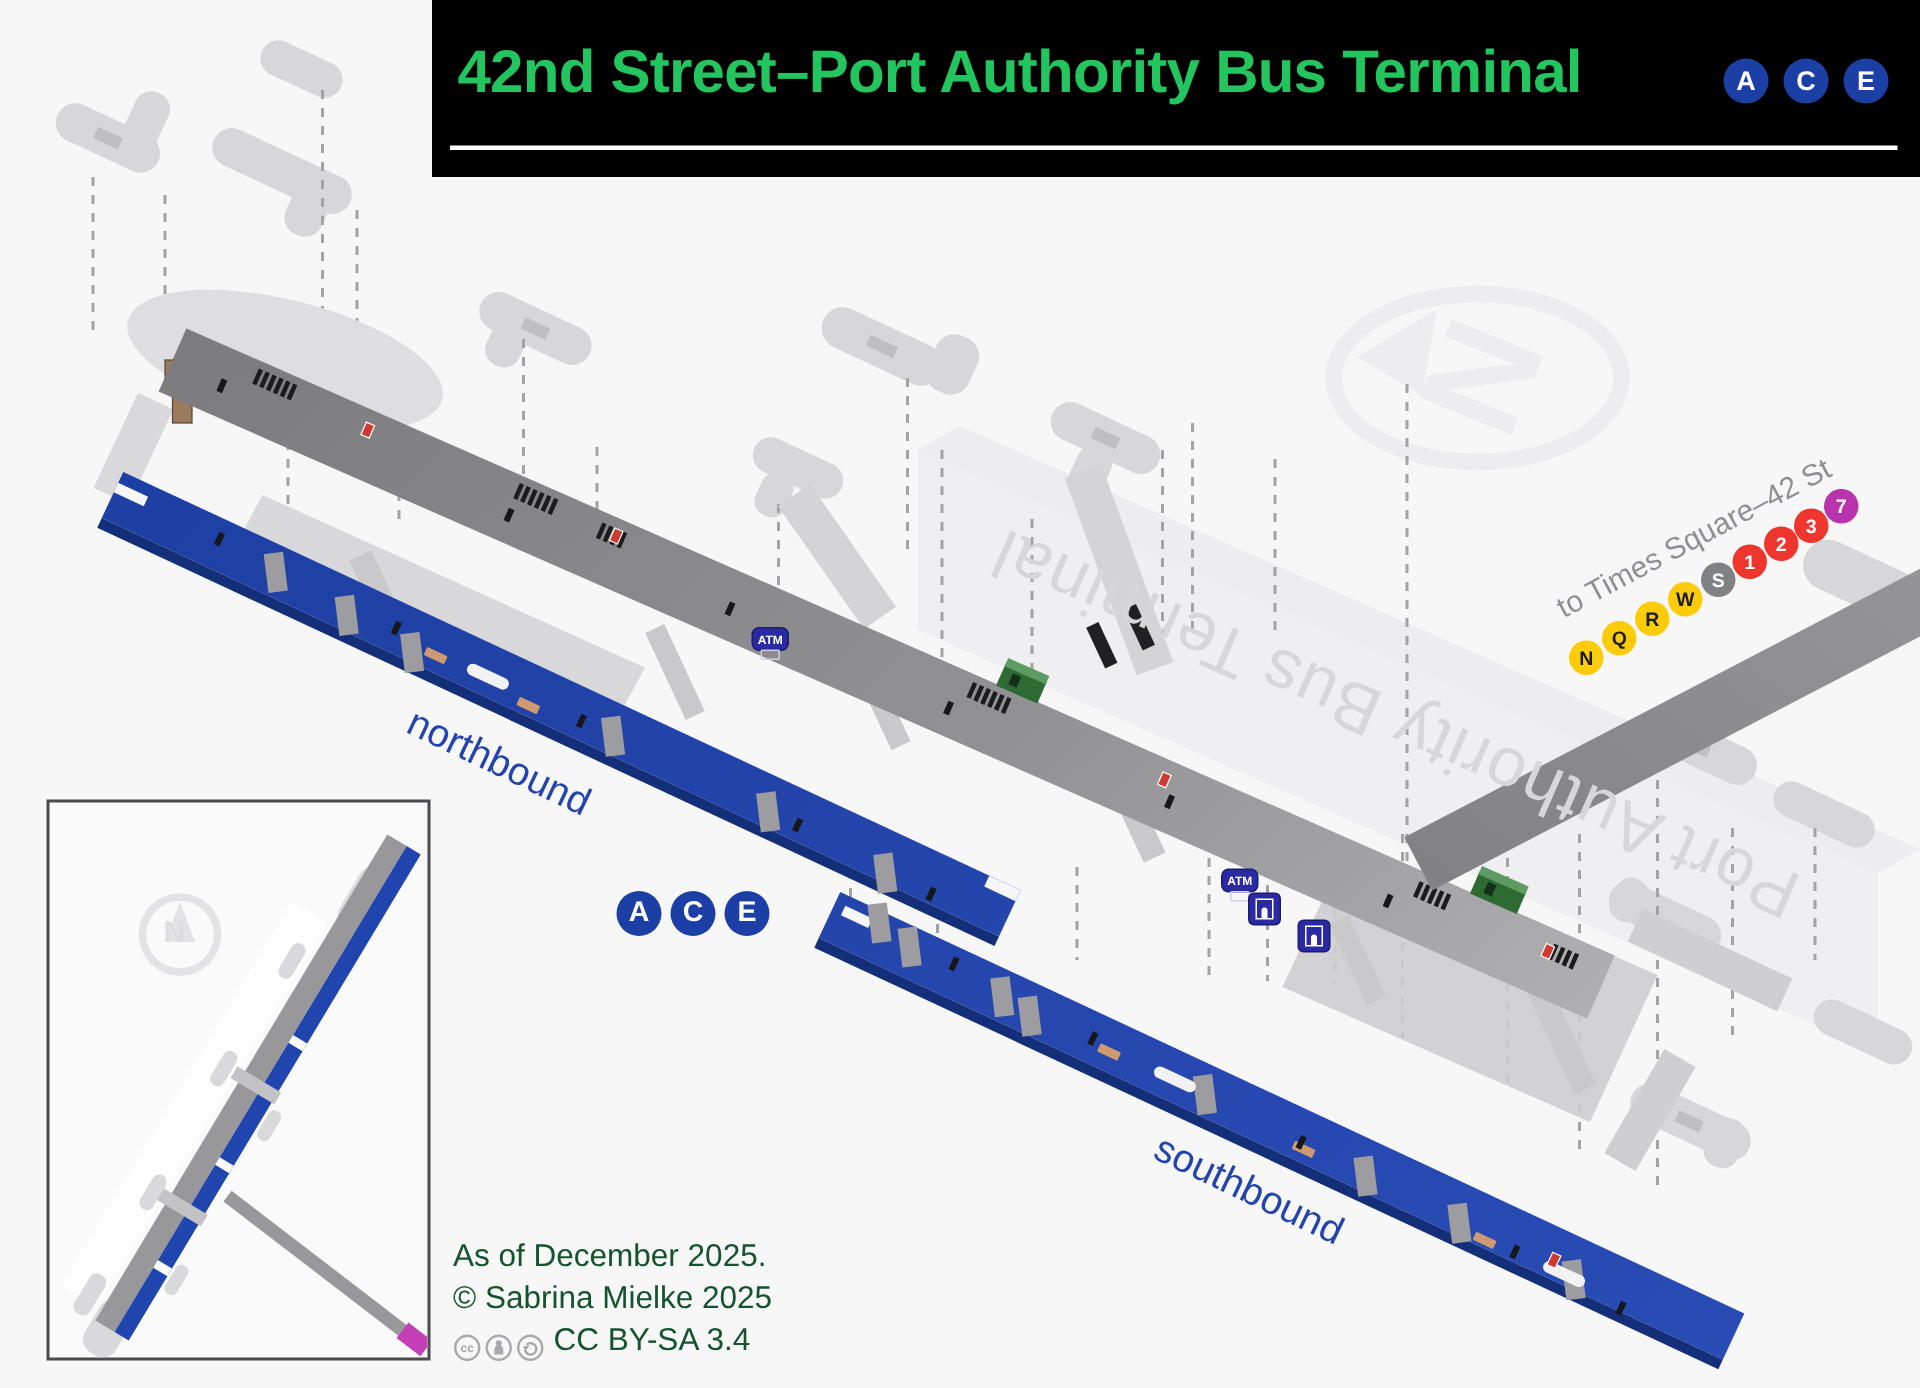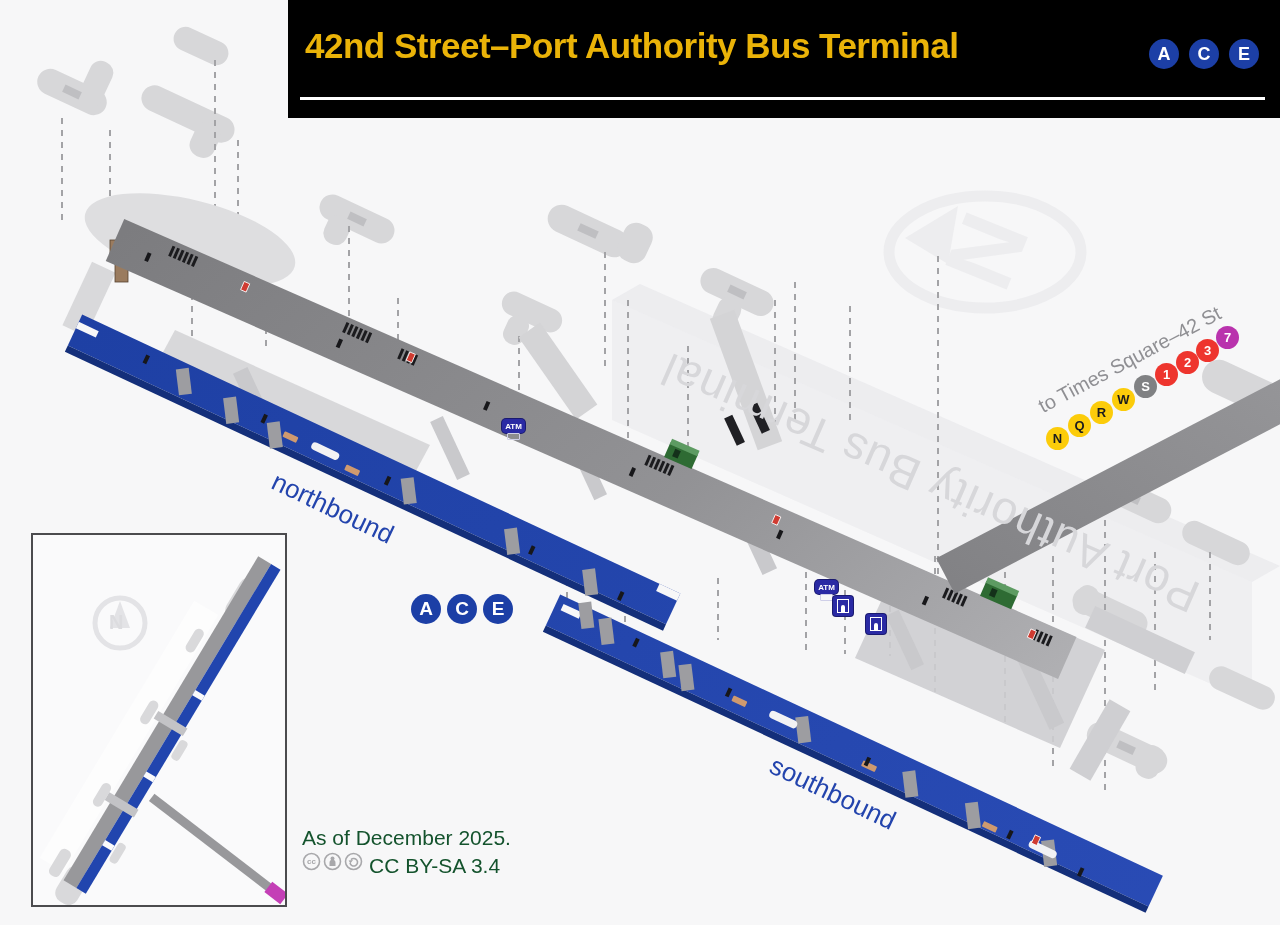--- a/index.html
+++ b/index.html
@@ -1,21 +1,21 @@
 <!DOCTYPE html>
 <html><head>
 <meta charset="utf-8">
 <style>
   html,body{margin:0;padding:0;}
   body{width:1280px;height:925px;background:#f7f7f8;overflow:hidden;position:relative;
        font-family:"Liberation Sans",sans-serif;}
   .abs{position:absolute;}
   
   .header{position:absolute;left:288px;top:0;width:992px;height:118px;background:#000;}
-  .header-title{position:absolute;left:17px;top:26px;color:#eab308;font-size:35px;font-weight:bold;
+  .header-title{position:absolute;left:17px;top:26px;color:#22c55e;font-size:40px;font-weight:bold;
     letter-spacing:-0.5px;white-space:nowrap;}
   .header-rule{position:absolute;left:12px;right:15px;top:97px;height:3px;background:#fff;}
   .header-bullets{position:absolute;left:861px;top:39px;display:flex;gap:10px;}
   .bullet{border-radius:50%;display:flex;align-items:center;justify-content:center;
     font-weight:bold;color:#fff;background:#1c3fa6;}
   .bullet.hdr{width:30px;height:30px;font-size:18px;}
   .bullet.map{width:30px;height:30px;font-size:19px;}
   .map-bullets{position:absolute;left:411px;top:594px;display:flex;gap:6px;}
   
   .ts-bullet{position:absolute;width:23px;height:23px;border-radius:50%;display:flex;
@@ -42,21 +42,21 @@
   .atm-icon .u{display:block;width:11px;height:5px;margin:2px auto 0;border:1px solid #cfcfe8;border-radius:1px;}
   .elev-icon{position:absolute;width:20px;height:20px;background:#2a2aa4;border-radius:3px;
     box-shadow:0 0 0 1px #1a1a70;display:flex;align-items:center;justify-content:center;}
   .elev-icon .box{width:10px;height:12px;border:1.2px solid #fff;display:flex;align-items:flex-end;justify-content:center;}
   .elev-icon .man{width:4px;height:7px;background:#fff;border-radius:2px 2px 0 0;}
   
   .inset{position:absolute;left:31px;top:533px;width:252px;height:370px;background:#fafafb;
     border:2px solid #4b4b4e;overflow:hidden;}
   
   .footer{position:absolute;left:302px;top:824px;color:#14532d;font-size:21px;line-height:28px;}
-  .footer .cc-row{display:flex;align-items:flex-start;gap:6px;}
+  .footer .cc-row{display:flex;align-items:flex-end;gap:6px;}
   .cc-icons{display:inline-flex;gap:2px;align-items:center;}
   svg{display:block;}
 </style>
 </head>
 <body>
 
 <svg class="abs" style="left:0;top:0" width="1280" height="925" viewBox="0 0 1280 925">
   <defs>
     <linearGradient id="gMezz" gradientUnits="userSpaceOnUse" x1="115" y1="240" x2="1150" y2="690">
       <stop offset="0" stop-color="#7c7c7f"></stop>
@@ -405,20 +405,21 @@
     <g transform="rotate(37.5 119 262)">
       <rect x="119" y="258" width="150" height="9" fill="#98989b"></rect>
       <rect x="266" y="256" width="20" height="13" fill="#c43fb6"></rect>
     </g>
   </svg>
   <div class="compass-n-inset" style="left:76px;top:76px;position:absolute">N</div>
 </div>
 
 <div class="footer">
   <div>As of December 2025.</div>
+  <div>© Sabrina Mielke 2025</div>
   <div class="cc-row">
     <span class="cc-icons">
       <svg width="19" height="19" viewBox="0 0 19 19">
         <circle cx="9.5" cy="9.5" r="8" fill="none" stroke="#a8a8ab" stroke-width="1.6"></circle>
         <text x="9.5" y="12.4" font-size="8" font-weight="bold" fill="#a8a8ab" text-anchor="middle" font-family="Liberation Sans, sans-serif">cc</text>
       </svg>
       <svg width="19" height="19" viewBox="0 0 19 19">
         <circle cx="9.5" cy="9.5" r="8" fill="none" stroke="#a8a8ab" stroke-width="1.6"></circle>
         <circle cx="9.5" cy="6.5" r="2" fill="#a8a8ab"></circle>
         <path d="M 6.5 14 v-3.2 a 3 3 0 0 1 6 0 V 14 z" fill="#a8a8ab"></path>

